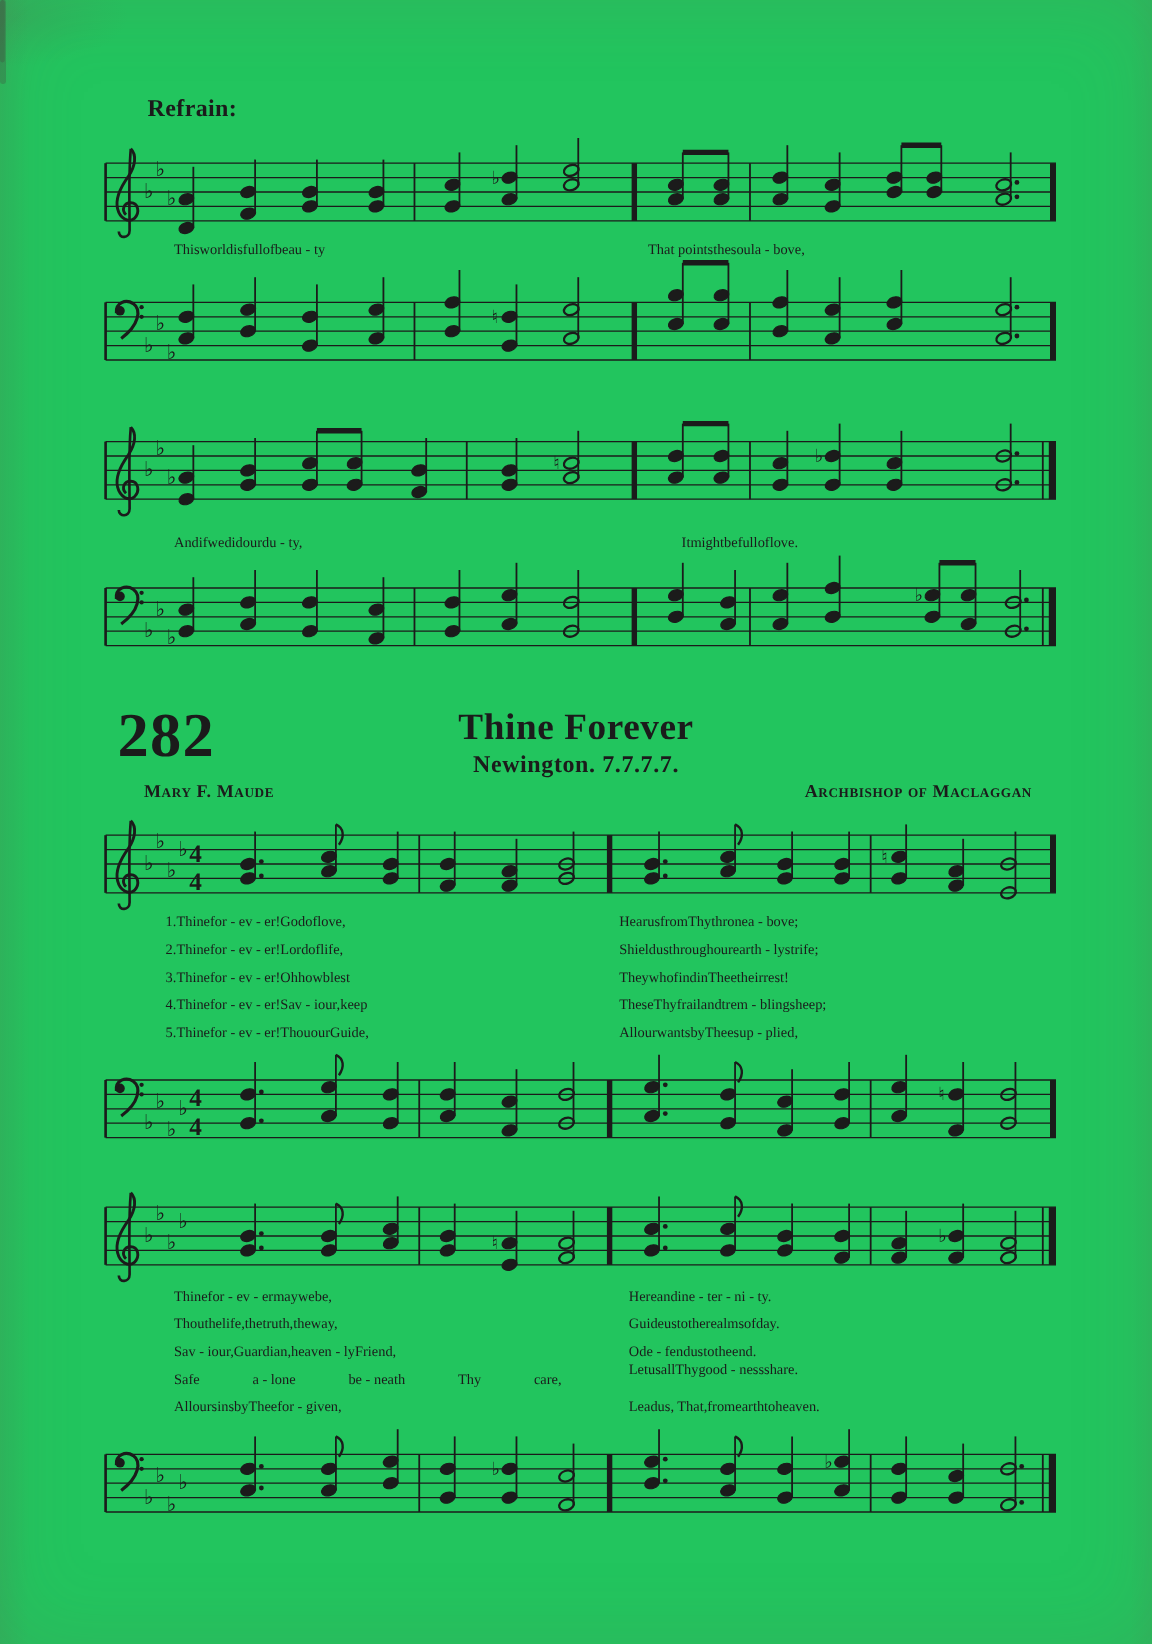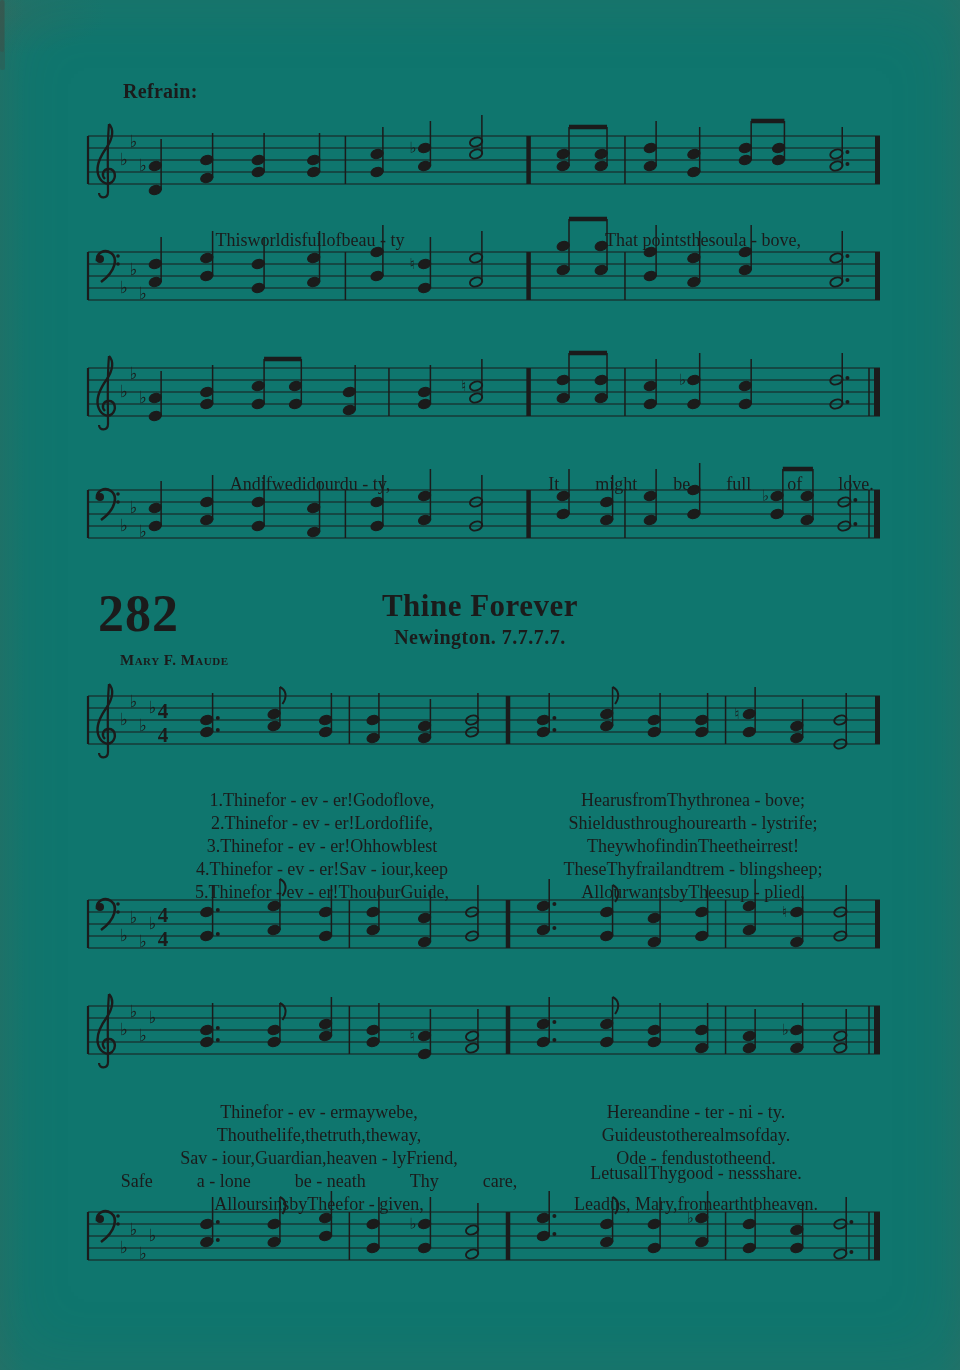--- a/index.html
+++ b/index.html
@@ -5,41 +5,41 @@
   html,body{margin:0;padding:0;}
   body{
     width:960px;height:1370px;position:relative;
     background:#efece3;
     font-family:"Liberation Serif","DejaVu Serif",serif;
     color:#1b1b1b;
     overflow:hidden;
   }
   .page{
     position:absolute;left:0;top:0;width:960px;height:1370px;
-    background:#0f766e;
+    background:#22c55e;
     box-shadow:inset 0 0 70px rgba(110,105,90,.18);
   }
   .shade{
     position:absolute;left:0;top:0;width:960px;height:1370px;pointer-events:none;
     background:
       linear-gradient(90deg, rgba(95,90,75,.10), rgba(0,0,0,0) 2.5%),
       linear-gradient(270deg, rgba(95,90,75,.07), rgba(0,0,0,0) 2%),
       radial-gradient(ellipse 140px 60px at 1% 1%, rgba(95,90,75,.15), rgba(0,0,0,0) 70%);
   }
   .abs{position:absolute;}
   .refrain-label{font-size:20px;font-weight:bold;letter-spacing:.3px;}
   .hymn-number{font-size:52px;font-weight:bold;letter-spacing:1px;}
   .hymn-title{font-size:31px;font-weight:bold;width:960px;text-align:center;letter-spacing:.5px;}
   .tune-line{font-size:20px;font-weight:bold;width:960px;text-align:center;letter-spacing:.5px;}
   .smallcaps{font-variant:small-caps;font-weight:bold;font-size:15px;letter-spacing:.5px;}
   .composer{width:860px;text-align:right;}
   .page-number{font-size:17px;font-weight:bold;width:960px;text-align:center;letter-spacing:1px;}
   .lyric-half{
-    position:absolute;display:flex;justify-content:center;
-    font-size:18px;line-height:22px;white-space:pre;margin-top:32px;
+    position:absolute;display:flex;justify-content:flex-start;
+    font-size:12px;line-height:22px;white-space:pre;
   }
   .lyric-word{white-space:pre;}
   svg.music{position:absolute;left:0;top:0;}
   .edge-mark{position:absolute;background:rgba(70,68,60,.28);border-radius:2px;}
 </style>
 </head>
 <body>
 
 <div class="page">
   <div class="shade"></div>
@@ -786,41 +786,42 @@
           <circle cx="851.4" cy="1252" r="2" fill="#1b1b1b"></circle>
           <line x1="846.1999999999999" y1="1254" x2="846.1999999999999" y2="1197" stroke="#1b1b1b" stroke-width="1.5"></line>
         </g>
       </g>
     </svg>
 
   <div id="lyrics-layer">
       <div class="lyric-half" style="left: 145px; top: 197px; width: 330px;"><span class="lyric-word">This</span><span class="lyric-word">world</span><span class="lyric-word">is</span><span class="lyric-word">full</span><span class="lyric-word">of</span><span class="lyric-word">beau - ty</span></div>
       <div class="lyric-half" style="left: 540px; top: 197px; width: 326px;"><span class="lyric-word">That points</span><span class="lyric-word">the</span><span class="lyric-word">soul</span><span class="lyric-word">a - bove,</span></div>
       <div class="lyric-half" style="left: 145px; top: 441px; width: 330px;"><span class="lyric-word">And</span><span class="lyric-word">if</span><span class="lyric-word">we</span><span class="lyric-word">did</span><span class="lyric-word">our</span><span class="lyric-word">du - ty,</span></div>
-      <div class="lyric-half" style="left: 548px; top: 441px; width: 326px; gap: 36px;"><span class="lyric-word">It</span><span class="lyric-word">might</span><span class="lyric-word">be</span><span class="lyric-word">full</span><span class="lyric-word">of</span><span class="lyric-word">love.</span></div>
+      <div class="lyric-half" style="left: 568px; top: 441px; width: 326px;"><span class="lyric-word">It</span><span class="lyric-word">might</span><span class="lyric-word">be</span><span class="lyric-word">full</span><span class="lyric-word">of</span><span class="lyric-word">love.</span></div>
       <div class="lyric-half" style="left: 138px; top: 757px; width: 368px;"><span class="lyric-word">1.</span><span class="lyric-word">Thine</span><span class="lyric-word">for - ev - er!</span><span class="lyric-word">God</span><span class="lyric-word">of</span><span class="lyric-word">love,</span></div>
       <div class="lyric-half" style="left: 516px; top: 757px; width: 354px;"><span class="lyric-word">Hear</span><span class="lyric-word">us</span><span class="lyric-word">from</span><span class="lyric-word">Thy</span><span class="lyric-word">throne</span><span class="lyric-word">a - bove;</span></div>
       <div class="lyric-half" style="left: 138px; top: 780px; width: 368px;"><span class="lyric-word">2.</span><span class="lyric-word">Thine</span><span class="lyric-word">for - ev - er!</span><span class="lyric-word">Lord</span><span class="lyric-word">of</span><span class="lyric-word">life,</span></div>
       <div class="lyric-half" style="left: 516px; top: 780px; width: 354px;"><span class="lyric-word">Shield</span><span class="lyric-word">us</span><span class="lyric-word">through</span><span class="lyric-word">our</span><span class="lyric-word">earth - ly</span><span class="lyric-word">strife;</span></div>
       <div class="lyric-half" style="left: 138px; top: 803px; width: 368px;"><span class="lyric-word">3.</span><span class="lyric-word">Thine</span><span class="lyric-word">for - ev - er!</span><span class="lyric-word">Oh</span><span class="lyric-word">how</span><span class="lyric-word">blest</span></div>
       <div class="lyric-half" style="left: 516px; top: 803px; width: 354px;"><span class="lyric-word">They</span><span class="lyric-word">who</span><span class="lyric-word">find</span><span class="lyric-word">in</span><span class="lyric-word">Thee</span><span class="lyric-word">their</span><span class="lyric-word">rest!</span></div>
       <div class="lyric-half" style="left: 138px; top: 826px; width: 368px;"><span class="lyric-word">4.</span><span class="lyric-word">Thine</span><span class="lyric-word">for - ev - er!</span><span class="lyric-word">Sav - iour,</span><span class="lyric-word">keep</span></div>
       <div class="lyric-half" style="left: 516px; top: 826px; width: 354px;"><span class="lyric-word">These</span><span class="lyric-word">Thy</span><span class="lyric-word">frail</span><span class="lyric-word">and</span><span class="lyric-word">trem - bling</span><span class="lyric-word">sheep;</span></div>
       <div class="lyric-half" style="left: 138px; top: 849px; width: 368px;"><span class="lyric-word">5.</span><span class="lyric-word">Thine</span><span class="lyric-word">for - ev - er!</span><span class="lyric-word">Thou</span><span class="lyric-word">our</span><span class="lyric-word">Guide,</span></div>
       <div class="lyric-half" style="left: 516px; top: 849px; width: 354px;"><span class="lyric-word">All</span><span class="lyric-word">our</span><span class="lyric-word">wants</span><span class="lyric-word">by</span><span class="lyric-word">Thee</span><span class="lyric-word">sup - plied,</span></div>
       <div class="lyric-half" style="left: 145px; top: 1069px; width: 348px;"><span class="lyric-word">Thine</span><span class="lyric-word">for - ev - er</span><span class="lyric-word">may</span><span class="lyric-word">we</span><span class="lyric-word">be,</span></div>
       <div class="lyric-half" style="left: 524px; top: 1069px; width: 344px;"><span class="lyric-word">Here</span><span class="lyric-word">and</span><span class="lyric-word">in</span><span class="lyric-word">e - ter - ni - ty.</span></div>
       <div class="lyric-half" style="left: 145px; top: 1092px; width: 348px;"><span class="lyric-word">Thou</span><span class="lyric-word">the</span><span class="lyric-word">life,</span><span class="lyric-word">the</span><span class="lyric-word">truth,</span><span class="lyric-word">the</span><span class="lyric-word">way,</span></div>
       <div class="lyric-half" style="left: 524px; top: 1092px; width: 344px;"><span class="lyric-word">Guide</span><span class="lyric-word">us</span><span class="lyric-word">to</span><span class="lyric-word">the</span><span class="lyric-word">realms</span><span class="lyric-word">of</span><span class="lyric-word">day.</span></div>
       <div class="lyric-half" style="left: 145px; top: 1115px; width: 348px;"><span class="lyric-word">Sav - iour,</span><span class="lyric-word">Guardian,</span><span class="lyric-word">heaven - ly</span><span class="lyric-word">Friend,</span></div>
       <div class="lyric-half" style="left: 524px; top: 1115px; width: 344px;"><span class="lyric-word">O</span><span class="lyric-word">de - fend</span><span class="lyric-word">us</span><span class="lyric-word">to</span><span class="lyric-word">the</span><span class="lyric-word">end.</span></div>
       <div class="lyric-half" style="left: 145px; top: 1138px; width: 348px; gap: 44px;"><span class="lyric-word">Safe</span><span class="lyric-word">a - lone</span><span class="lyric-word">be - neath</span><span class="lyric-word">Thy</span><span class="lyric-word">care,</span></div>
       <div class="lyric-half" style="left: 524px; top: 1130px; width: 344px;"><span class="lyric-word">Let</span><span class="lyric-word">us</span><span class="lyric-word">all</span><span class="lyric-word">Thy</span><span class="lyric-word">good - ness</span><span class="lyric-word">share.</span></div>
       <div class="lyric-half" style="left: 145px; top: 1161px; width: 348px;"><span class="lyric-word">All</span><span class="lyric-word">our</span><span class="lyric-word">sins</span><span class="lyric-word">by</span><span class="lyric-word">Thee</span><span class="lyric-word">for - given,</span></div>
-      <div class="lyric-half" style="left: 524px; top: 1161px; width: 344px;"><span class="lyric-word">Lead</span><span class="lyric-word">us, Mary,</span><span class="lyric-word">from</span><span class="lyric-word">earth</span><span class="lyric-word">to</span><span class="lyric-word">heaven.</span></div>
+      <div class="lyric-half" style="left: 524px; top: 1161px; width: 344px;"><span class="lyric-word">Lead</span><span class="lyric-word">us, That,</span><span class="lyric-word">from</span><span class="lyric-word">earth</span><span class="lyric-word">to</span><span class="lyric-word">heaven.</span></div>
     </div>
 
   <div class="abs hymn-number" style="left:98px;top:584px;">282</div>
   <div class="abs hymn-title" style="left:0;top:588px;">Thine Forever</div>
   <div class="abs tune-line" style="left:0;top:626px;">Newington.  7.7.7.7.</div>
   <div class="abs smallcaps" style="left:120px;top:652px;">Mary F. Maude</div>
+  <div class="abs smallcaps composer" style="left:0;top:652px;">Archbishop of Maclaggan</div>
 
 </div>
 
 </body></html>

